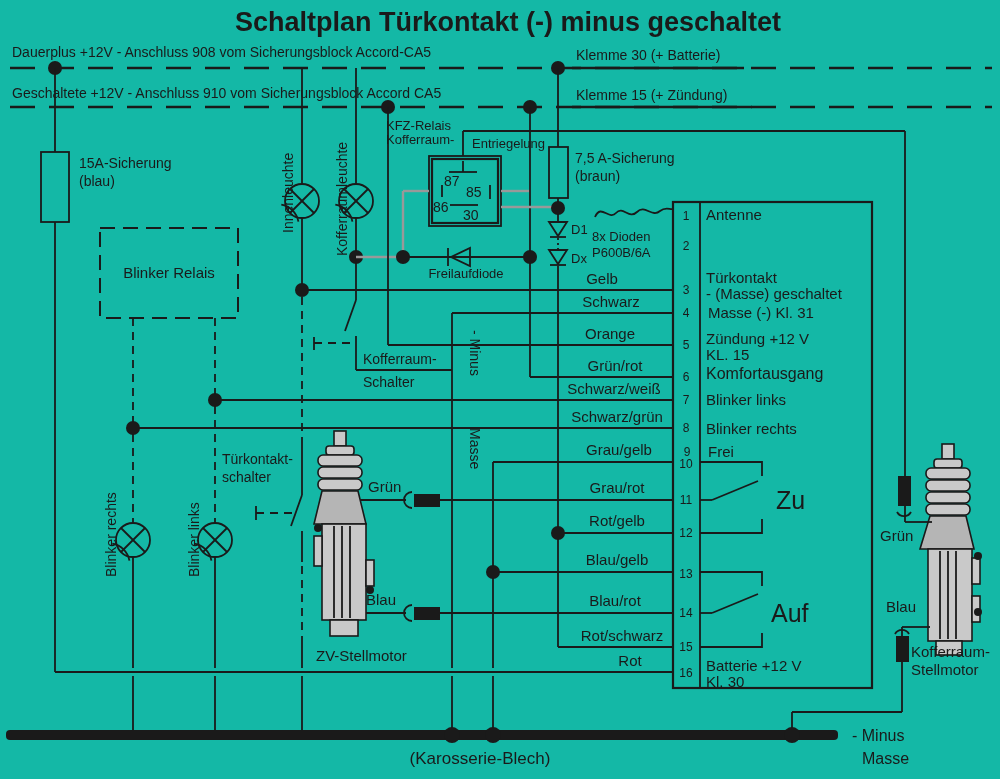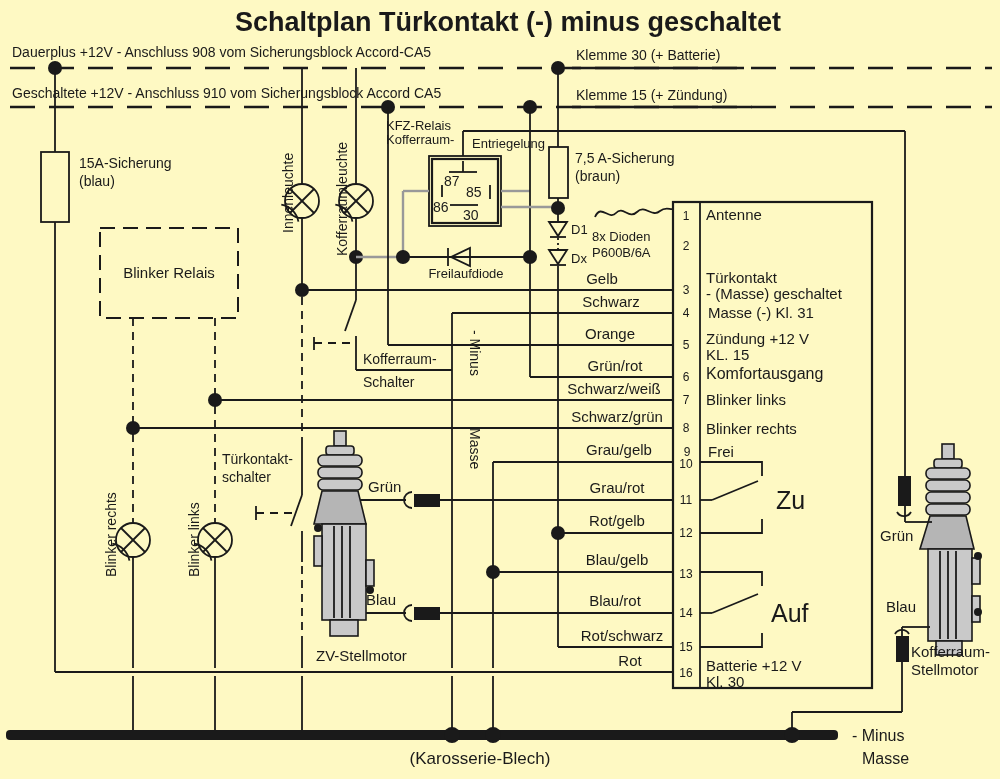--- a/index.html
+++ b/index.html
@@ -1,16 +1,16 @@
 <!DOCTYPE html>
 <html><head>
 <meta charset="utf-8">
 <style>
   html,body{margin:0;padding:0;background:#e8e8e8;}
-  .page{width:1000px;height:779px;background:#fef9c3;position:relative;margin:0 auto;
+  .page{width:1000px;height:779px;background:#14b8a6;position:relative;margin:0 auto;
         font-family:"Liberation Sans", sans-serif;}
   svg{display:block;}
   svg text{fill:#1a1a1a;font-family:"Liberation Sans", sans-serif;}
   .t12{font-size:12px;}
   .t13{font-size:13px;}
   .t14{font-size:14px;}
   .t15{font-size:15px;}
   .t16{font-size:16px;}
   .t17{font-size:17px;}
   .t25{font-size:25px;}

